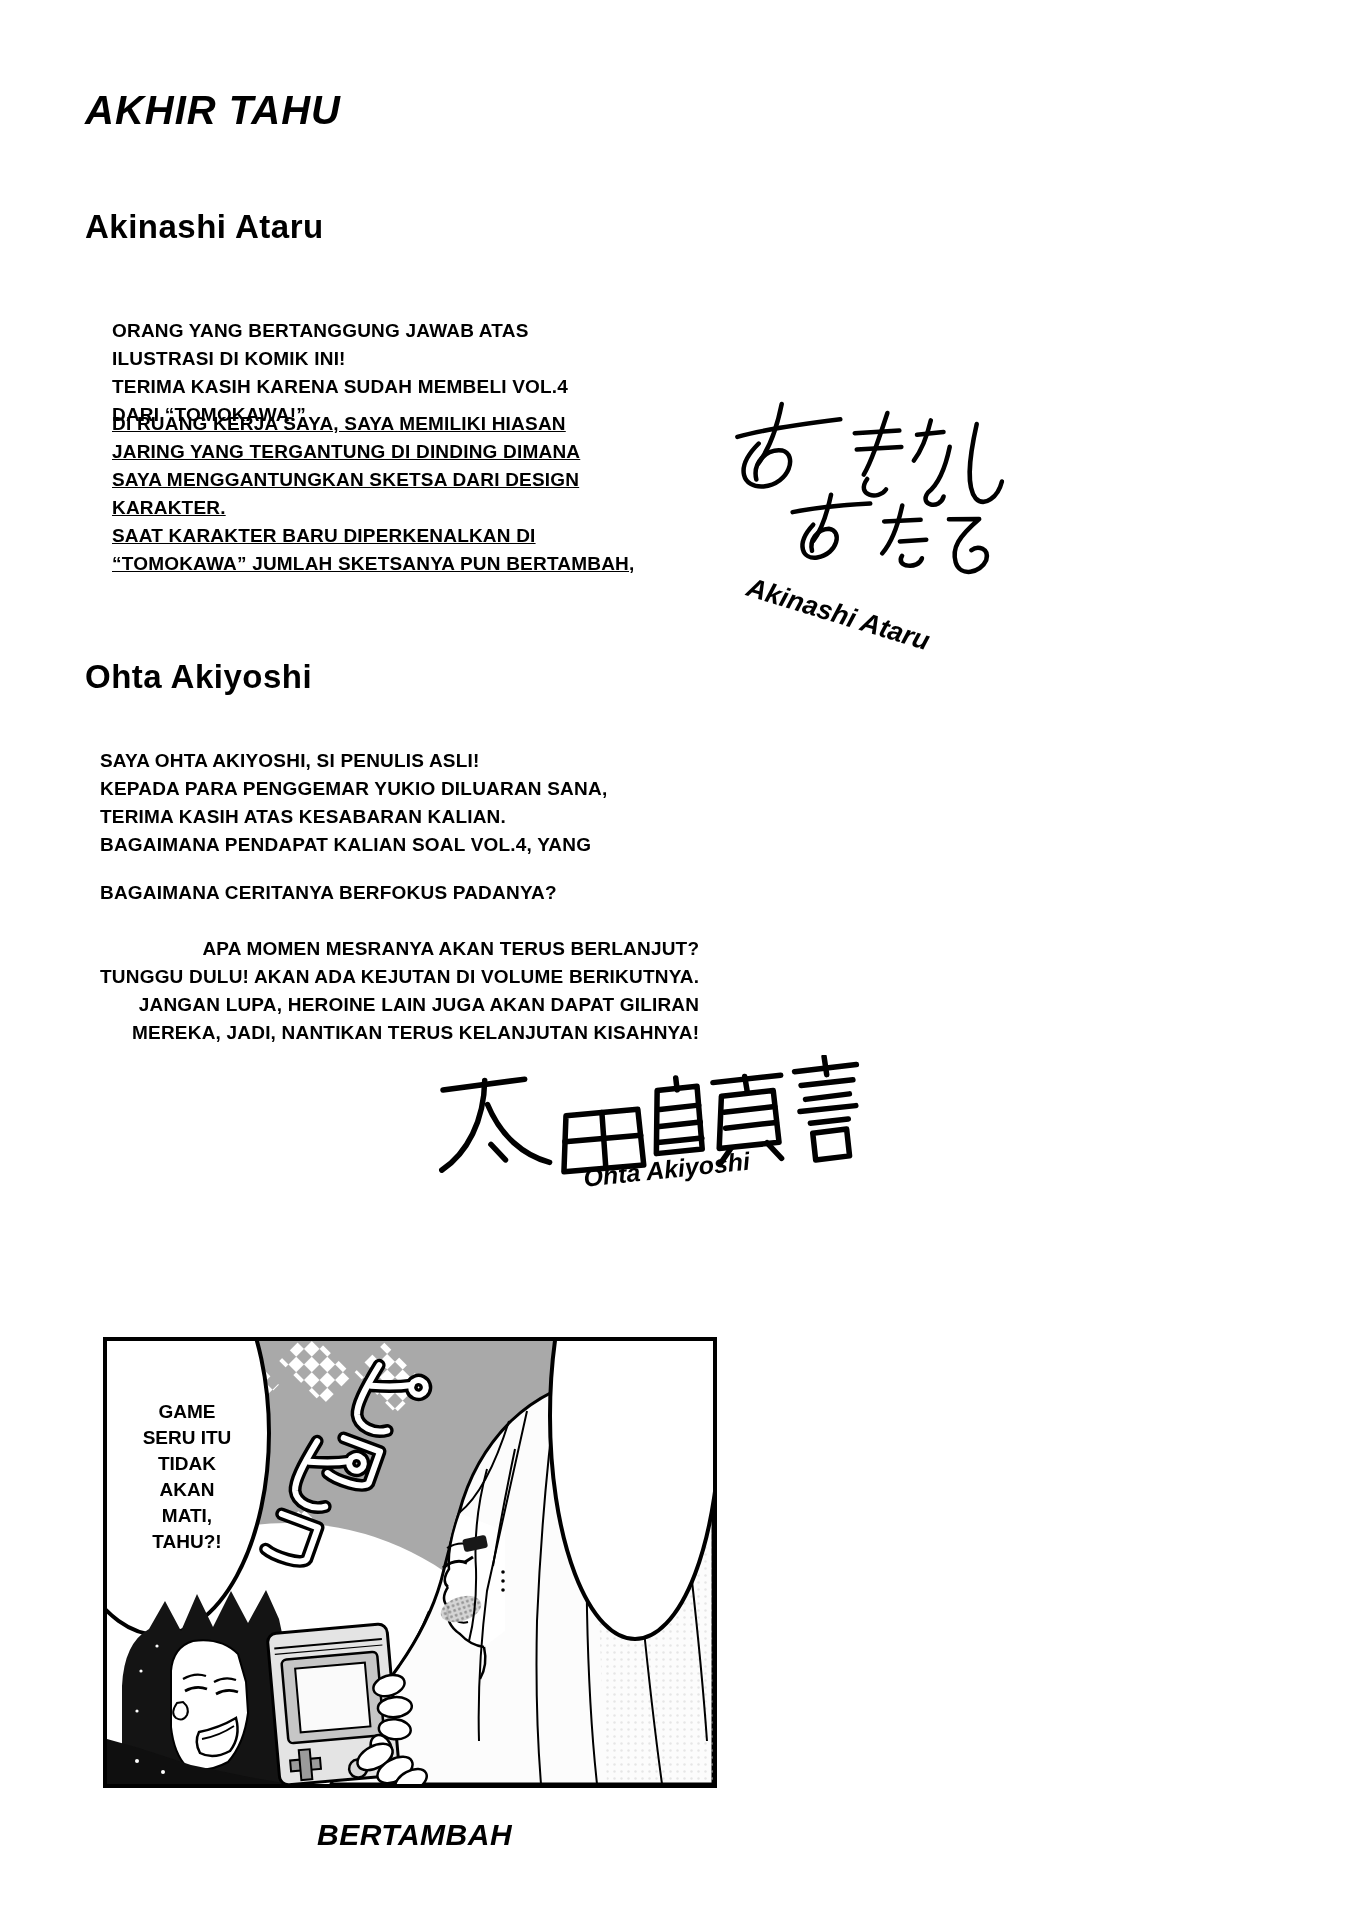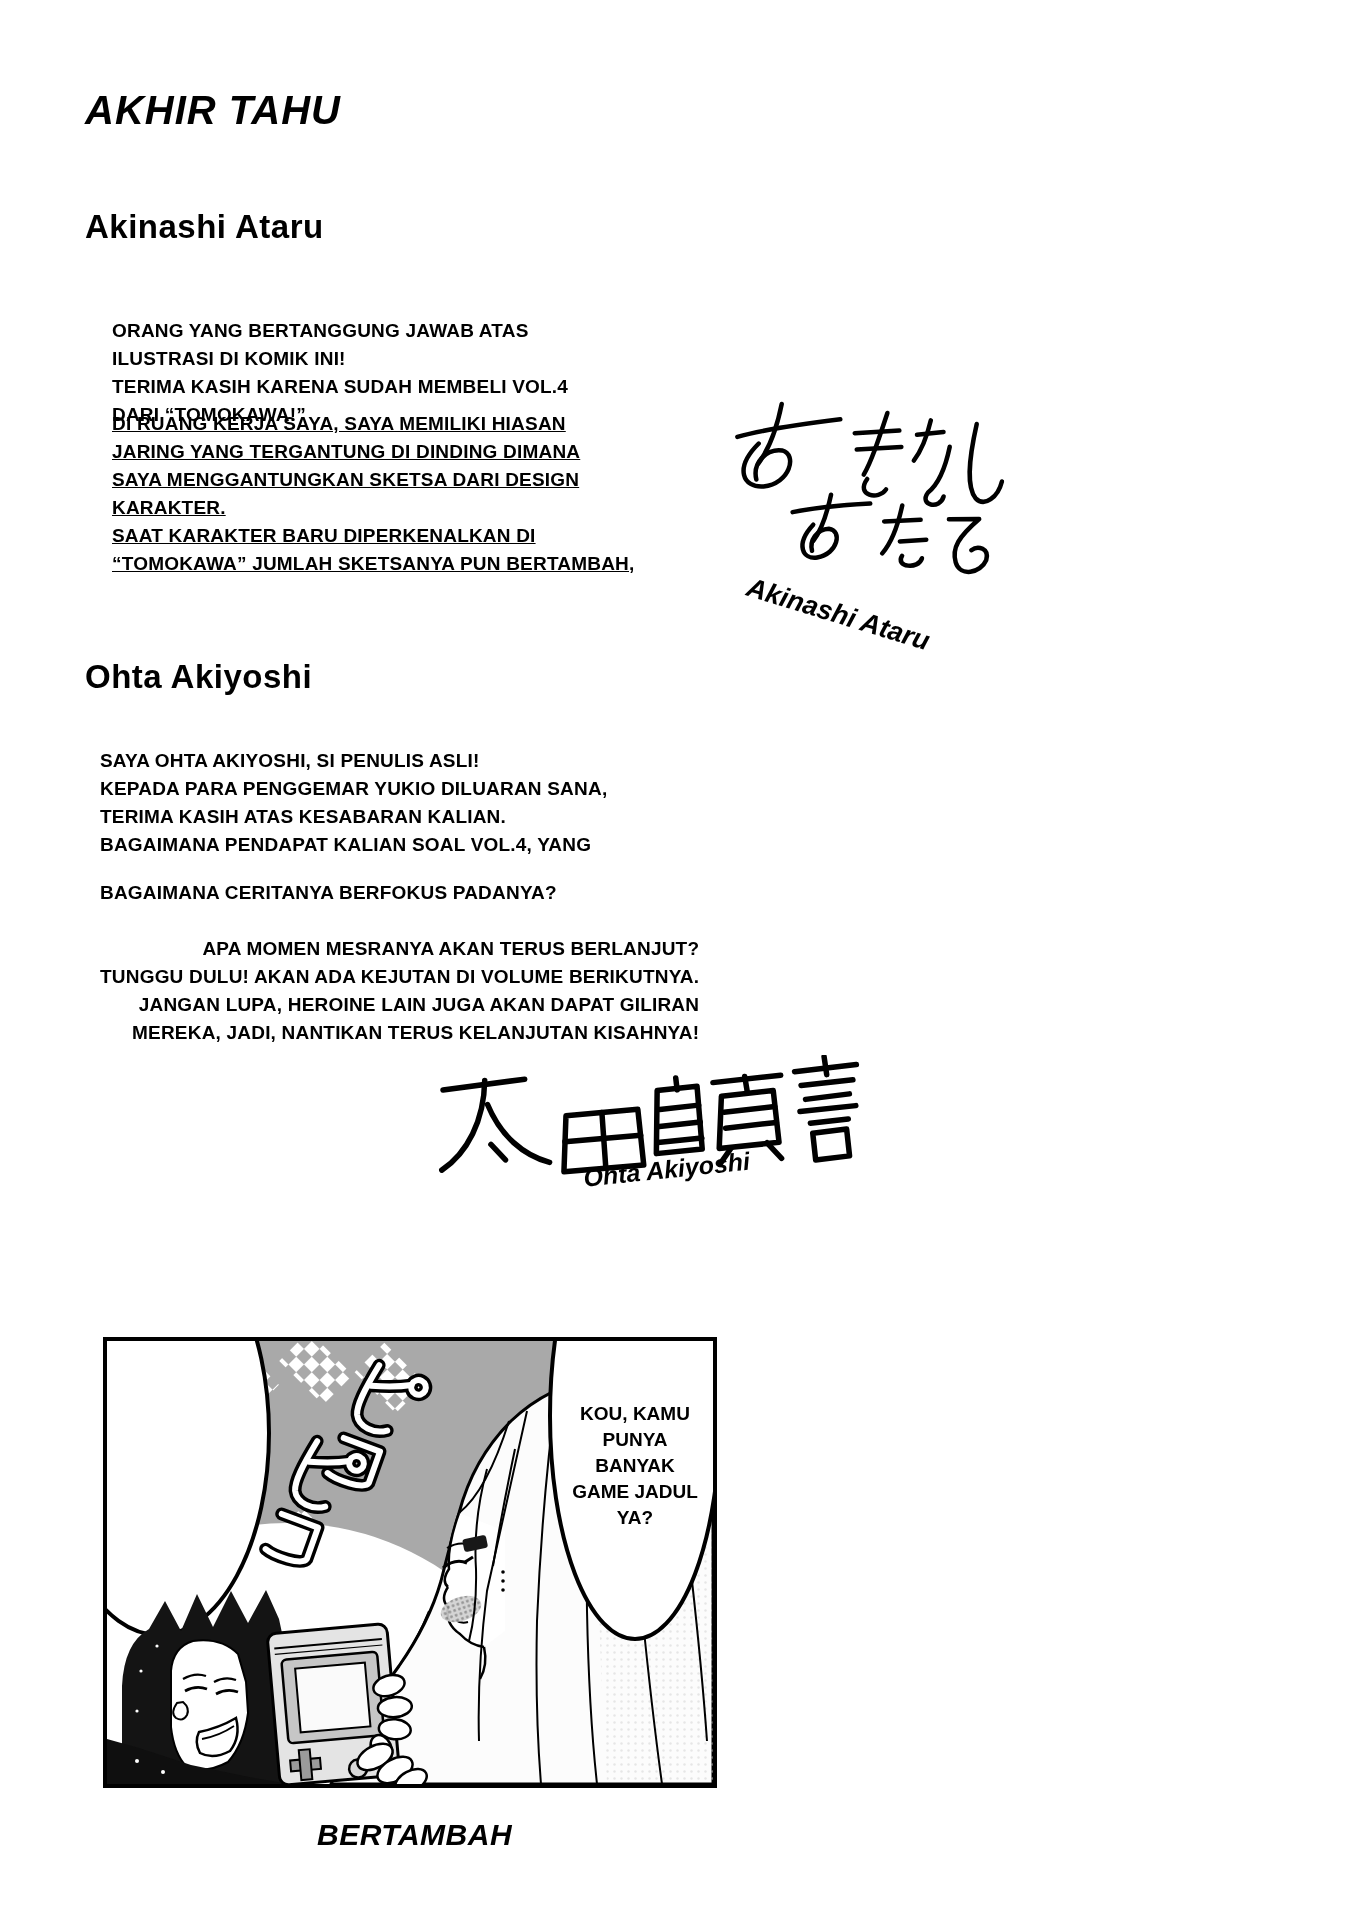--- a/index.html
+++ b/index.html
@@ -225,16 +225,16 @@
         </g>
       </g>
       <g>
         <ellipse cx="268" cy="416" rx="19" ry="11" fill="#fff" stroke="#000" stroke-width="2.5" transform="rotate(-28 268 416)"></ellipse>
         <ellipse cx="288" cy="429" rx="19" ry="11" fill="#fff" stroke="#000" stroke-width="2.5" transform="rotate(-28 288 429)"></ellipse>
         <ellipse cx="304" cy="440" rx="17" ry="10" fill="#fff" stroke="#000" stroke-width="2.5" transform="rotate(-28 304 440)"></ellipse>
       </g>
     </g>
   </svg>
 
-  <div class="bubbletext" style="left:453px;top:60px;width:150px;">KOU, KAMU<br>PUNYA<br>BANYAK<br>GAME JADUL<br>YA?</div>
+  <div class="bubbletext" style="left:5px;top:58px;width:150px;">GAME<br>SERU ITU<br>TIDAK<br>AKAN<br>MATI,<br>TAHU?!</div>
 </div>
 
 <div class="abs footer" style="left:317px;top:1818px;">BERTAMBAH</div>
 
 </body></html>

